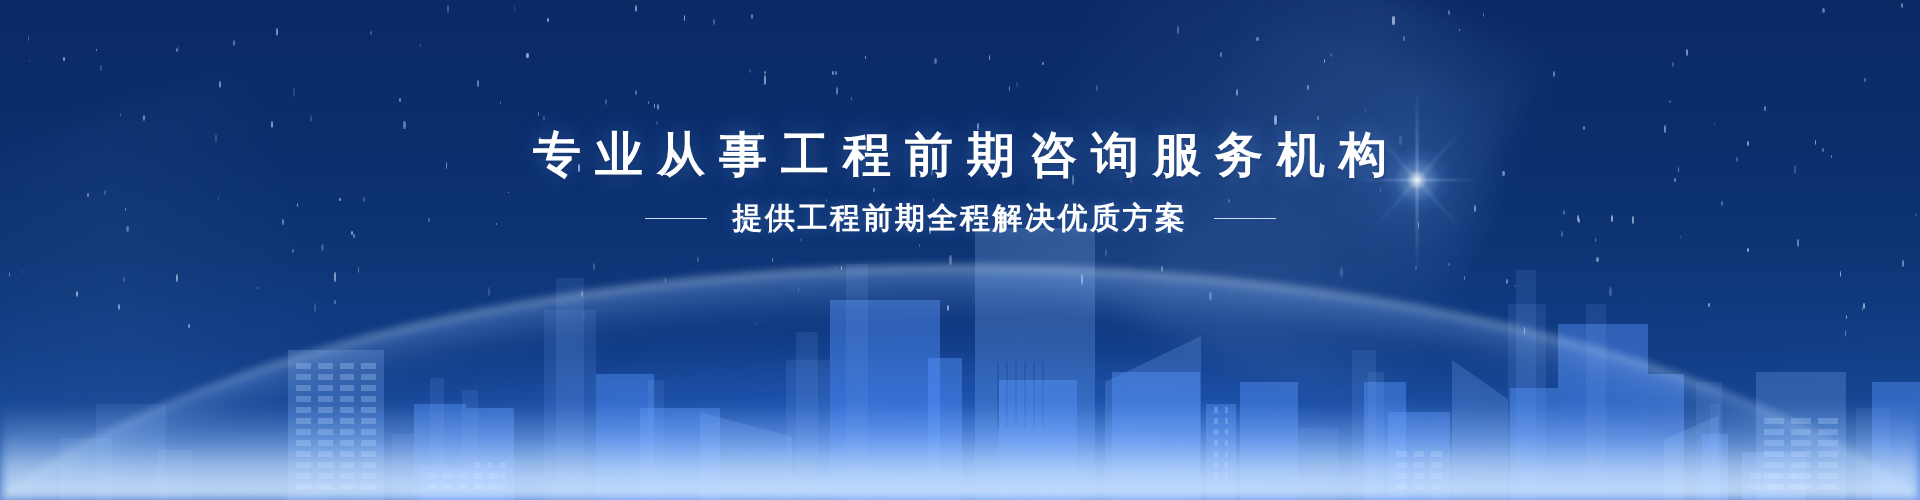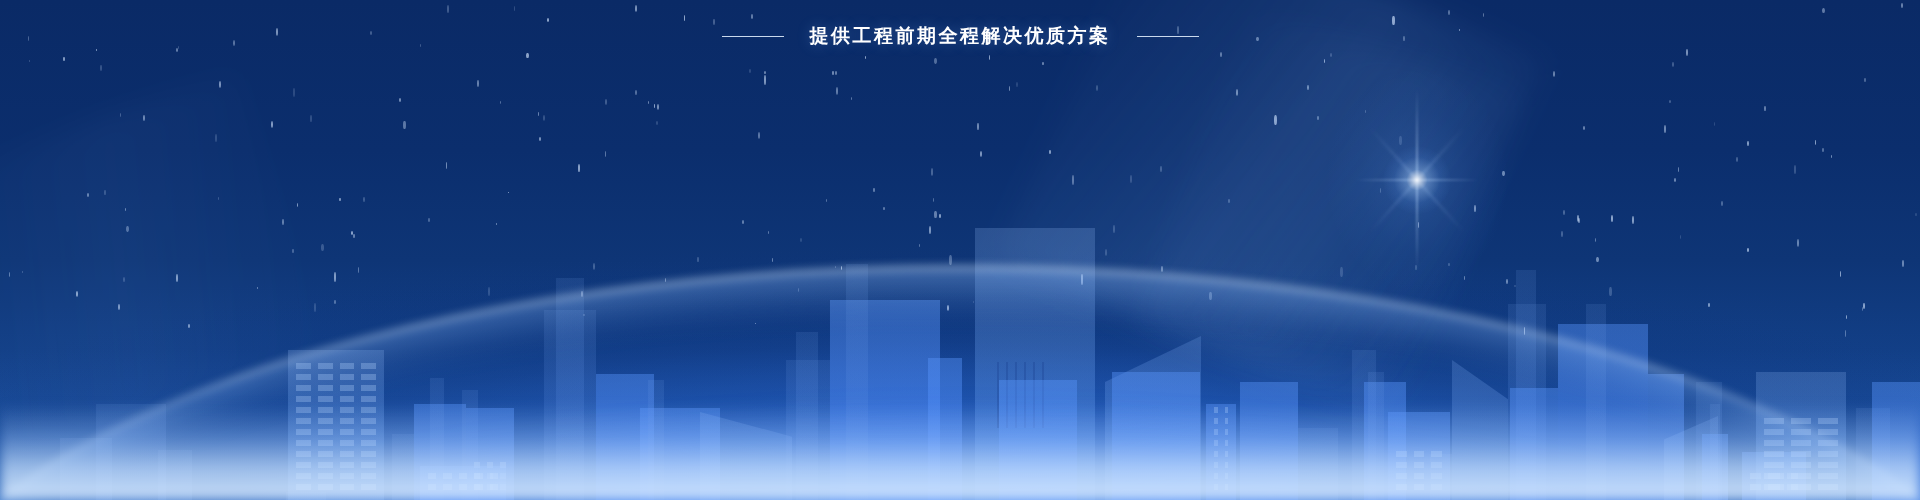--- a/index.html
+++ b/index.html
@@ -139,21 +139,21 @@
     text-shadow:0 0 22px rgba(120,180,255,0.35), 0 2px 4px rgba(0,20,60,0.35);
     pointer-events:auto;
   }
   .sub-row {
     margin-top:20px;
     display:flex; align-items:center; gap:26px;
     pointer-events:auto;
   }
   .sub-rule { width:62px; height:1px; background:rgba(228,240,255,0.88); }
   .subtitle {
-    font-size:19px; line-height:32px; font-weight:bold;
+    font-size:30px; line-height:32px; font-weight:bold;
     color:#ffffff; letter-spacing:2.5px; white-space:nowrap;
     text-shadow:0 0 14px rgba(120,180,255,0.30);
   }
   .biz {
     margin-top:22px;
     font-size:19px; line-height:24px; font-weight:bold;
     color:#ffffff; letter-spacing:0.6px; white-space:nowrap;
     text-shadow:0 1px 3px rgba(0,20,60,0.40);
     pointer-events:auto;
   }
@@ -563,20 +563,21 @@
       </div>
       <div class="bld far" style="left: 1856px; width: 34px; height: 92px;"></div>
       <div class="bld near" style="left: 1872px; width: 48px; height: 118px;"></div>
     </div>
 
   <div class="horizon"></div>
   <div class="horizon-rim"></div>
   <div class="ground"></div>
 
   <div class="copy">
+    <div class="headline">专业从事工程前期咨询服务机构</div>
 
     <div class="sub-row">
       <span class="sub-rule"></span>
       <span class="subtitle">提供工程前期全程解决优质方案</span>
       <span class="sub-rule"></span>
     </div>
 
   </div>
 
 </div>

